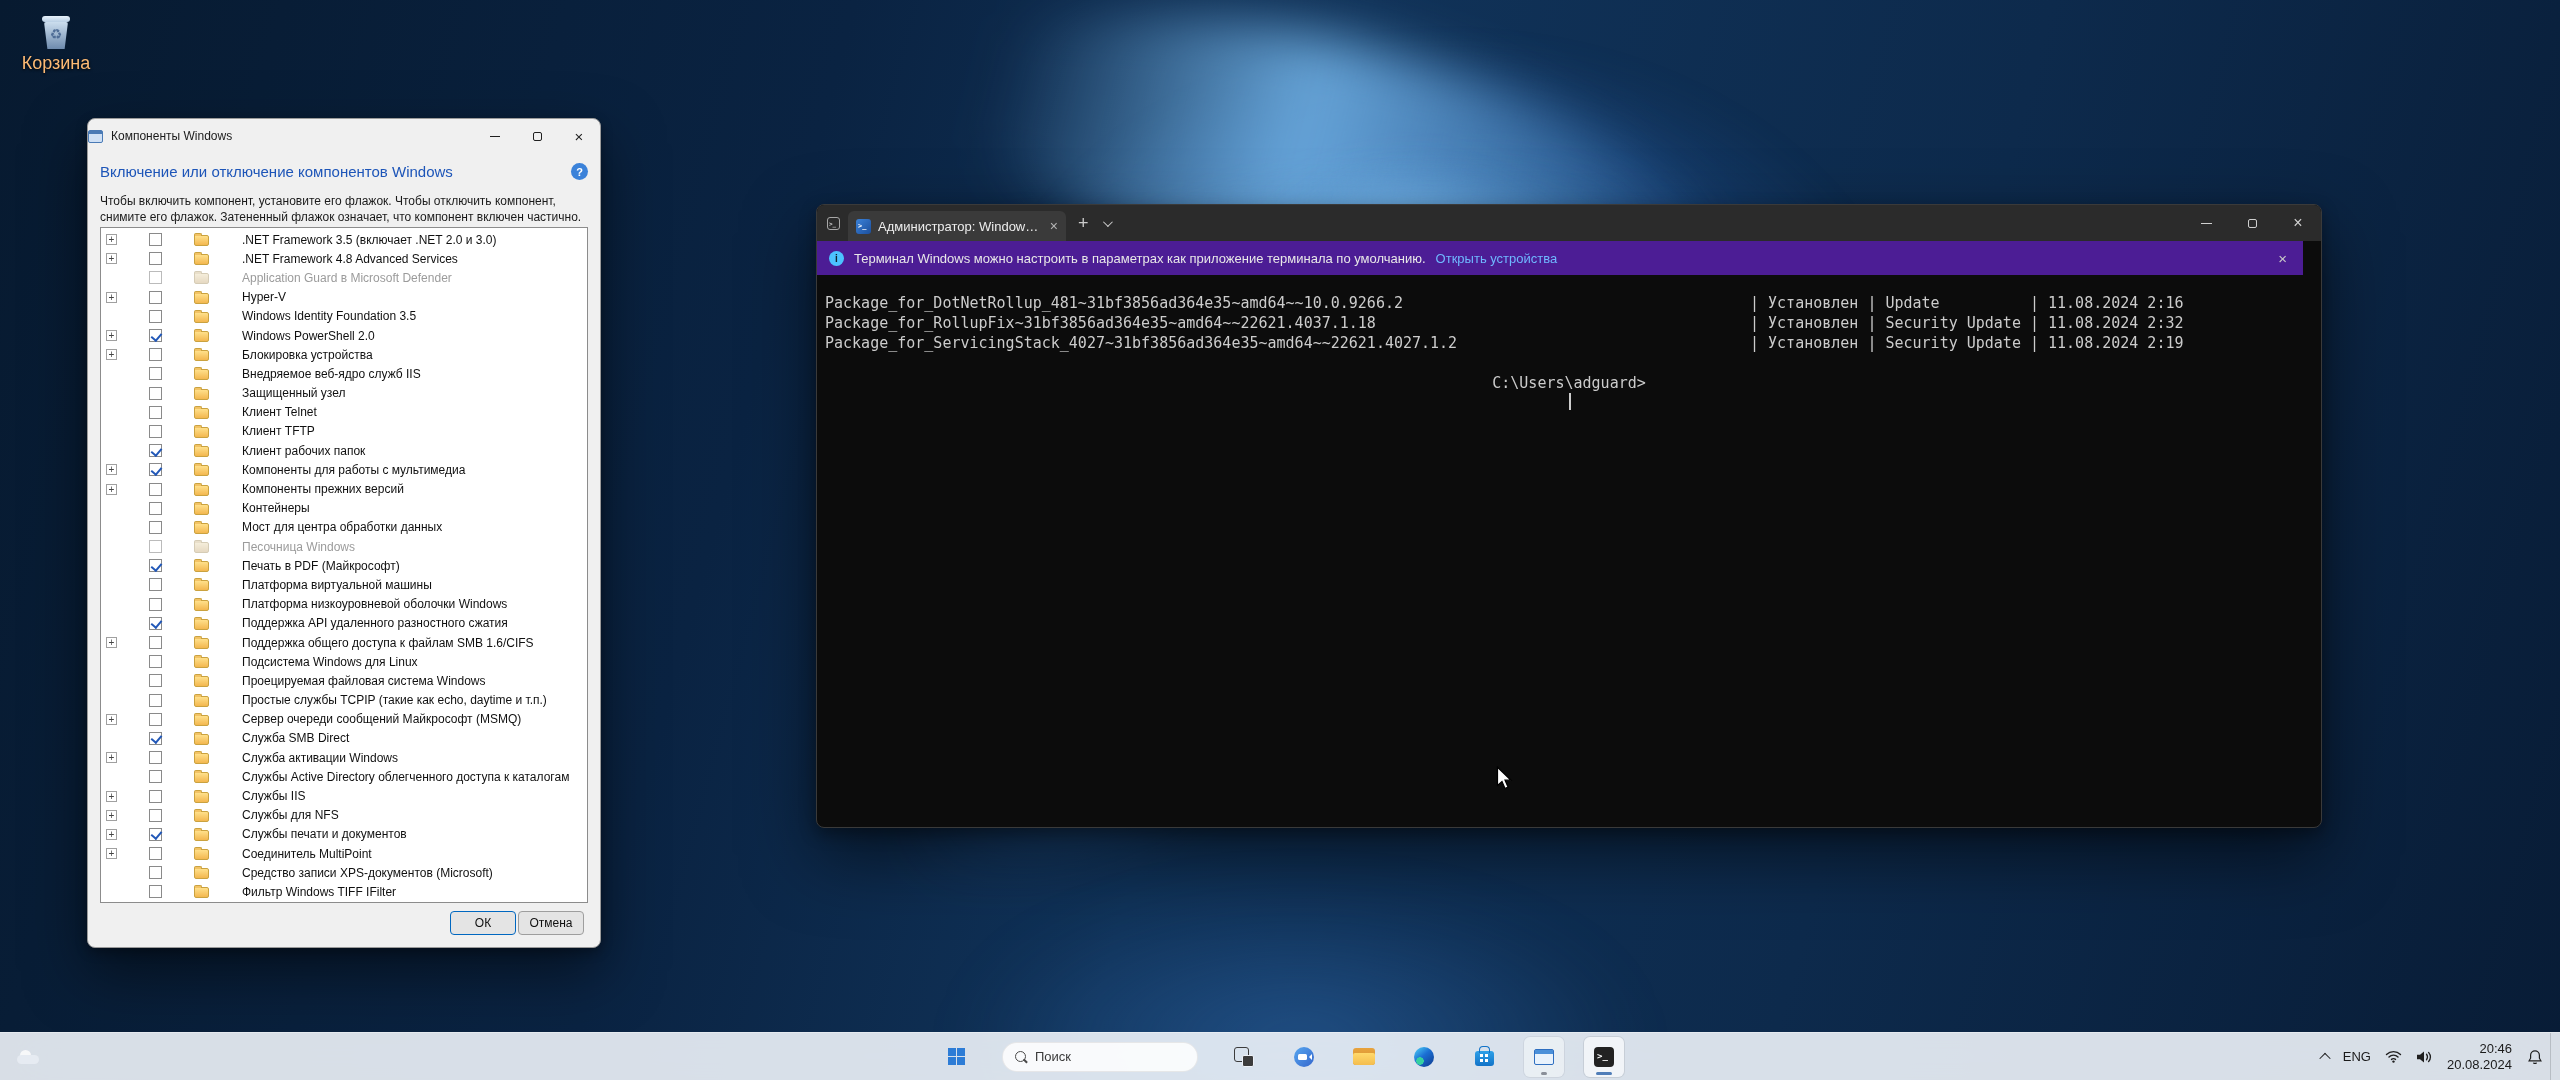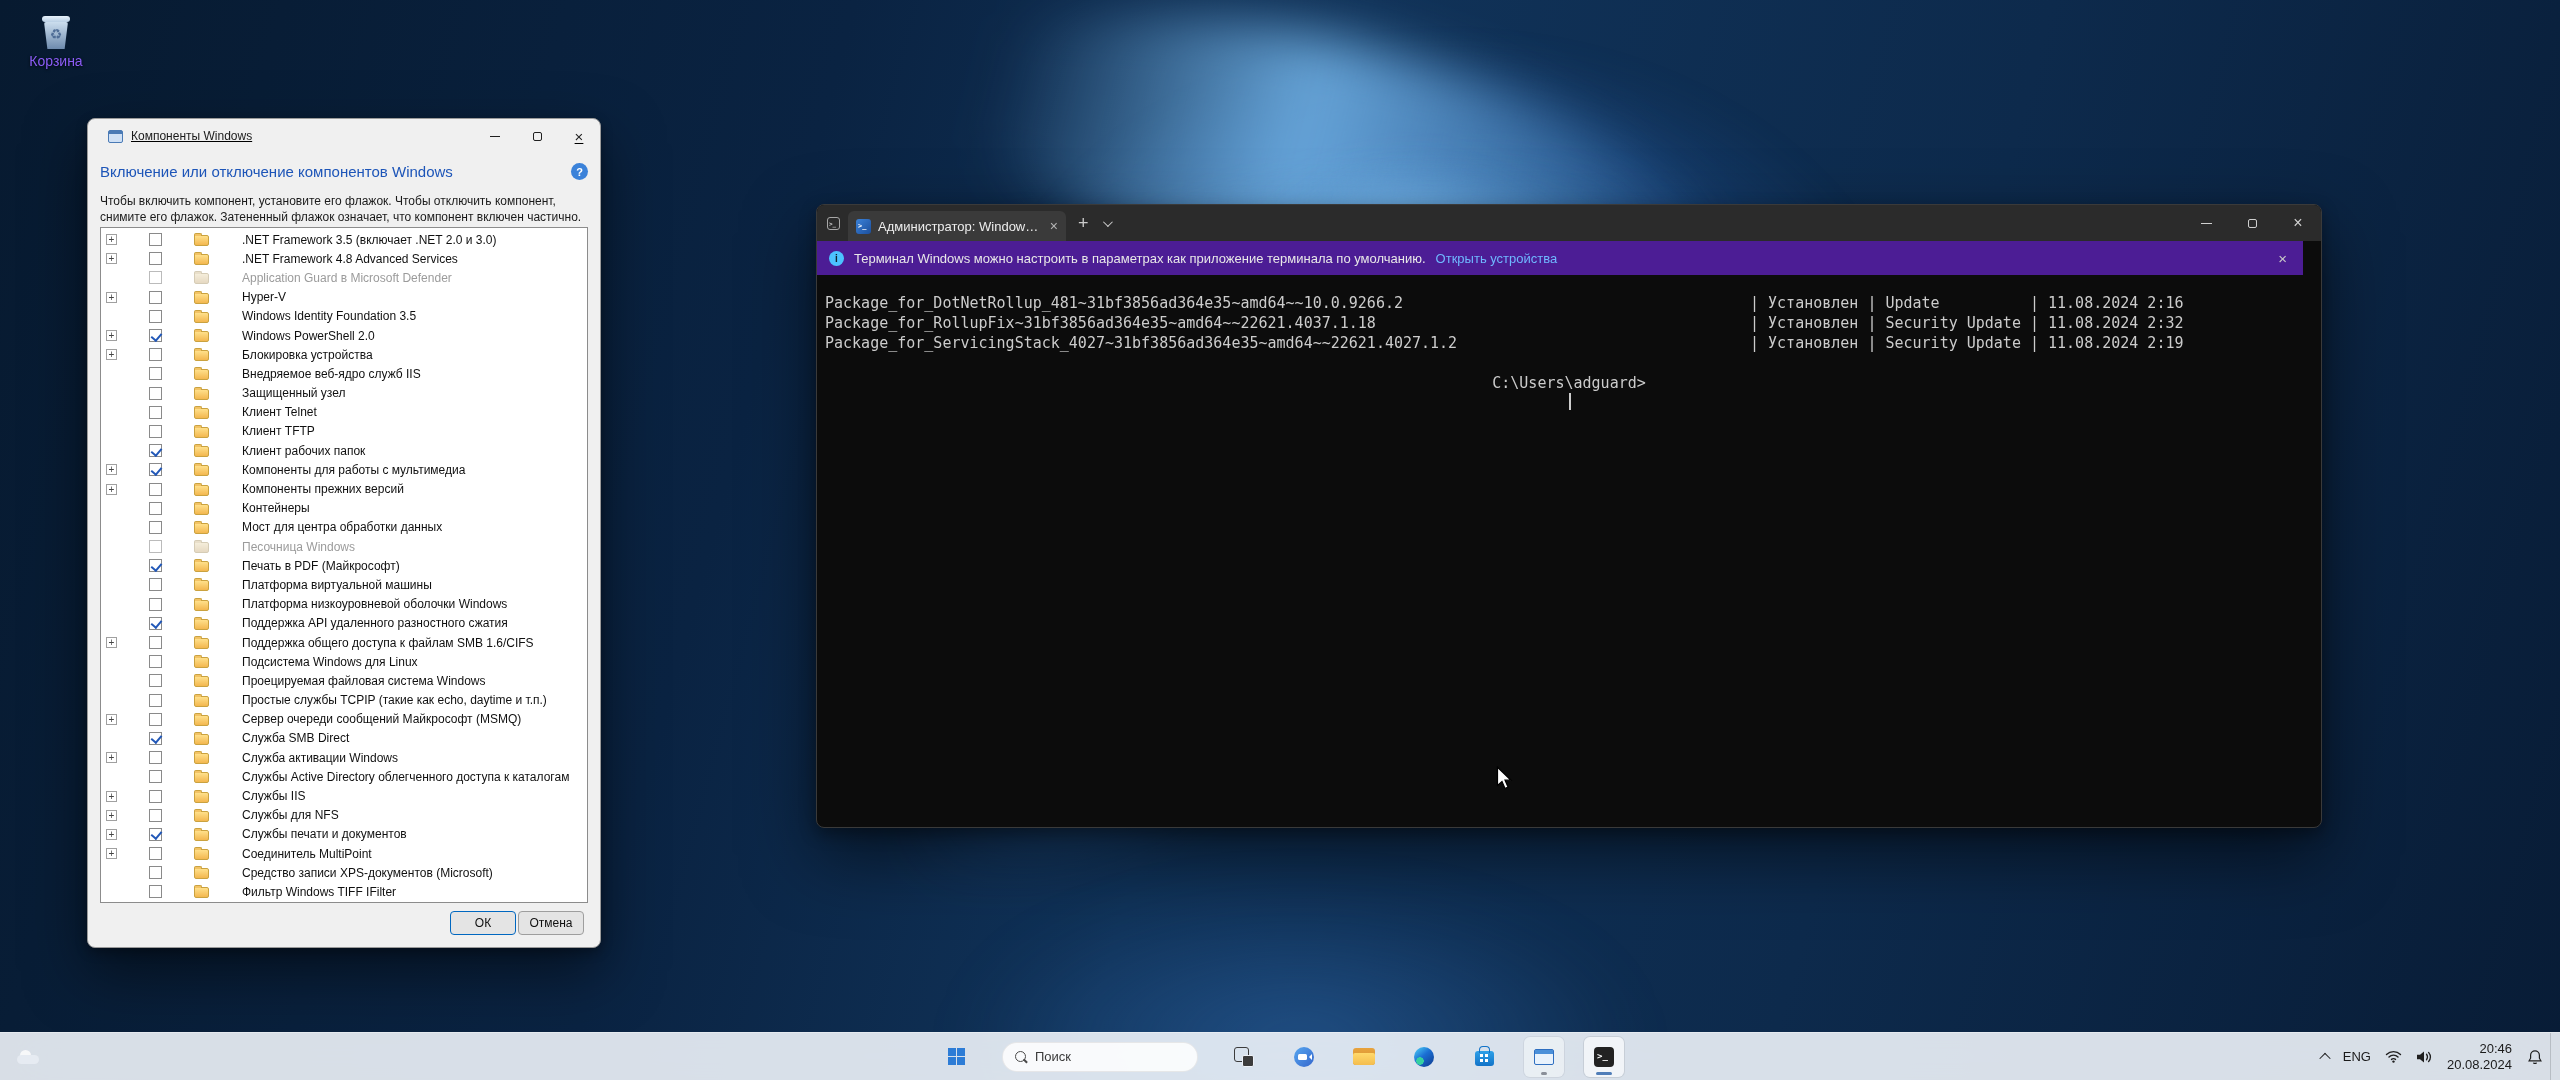--- a/index.html
+++ b/index.html
@@ -25,27 +25,27 @@
     background: linear-gradient(120deg, transparent 30%, rgba(60,130,215,.45) 70%); }
 
   
   .desktop-icon { position: absolute; left: 14px; top: 14px; width: 84px; display: flex; flex-direction: column; align-items: center; gap: 3px; }
   .bin-icon { width: 34px; height: 36px; position: relative; }
   .bin-icon::before { content:''; position:absolute; top:2px; left:3px; right:3px; height:6px; background:linear-gradient(#e8f2fb,#b9cfe4); border-radius:3px; }
   .bin-icon::after { content:''; position:absolute; top:8px; left:5px; right:5px; bottom:1px;
     background:linear-gradient(180deg, rgba(214,232,248,.95), rgba(118,148,184,.92));
     clip-path: polygon(0 0, 100% 0, 86% 100%, 14% 100%); border-radius: 2px; }
   .bin-sym { position:absolute; left:0; right:0; top:12px; text-align:center; font-size:14px; color:#4f6d96; z-index:2; }
-  .bin-label { font-size: 14px; color: #8b5cf6; text-shadow: 0 1px 3px rgba(0,0,0,.9); }
+  .bin-label { font-size: 18px; color: #fdba74; text-shadow: 0 1px 3px rgba(0,0,0,.9); }
 
   
   .win-dialog { position: absolute; left: 87px; top: 118px; width: 514px; height: 830px;
     background: #f0f0f0; border: 1px solid #9a9a9a; border-radius: 8px; overflow: hidden;
     box-shadow: 0 24px 60px rgba(0,0,0,.5), 0 4px 12px rgba(0,0,0,.3); }
-  .dlg-titlebar { position:absolute; left:0; right:0; top:0; height:34px; display:flex; align-items:center; padding-left:20px;text-decoration:underline; }
+  .dlg-titlebar { position:absolute; left:0; right:0; top:0; height:34px; display:flex; align-items:center; padding-left:0; }
   .dlg-icon { width:15px; height:13px; border:1.5px solid #4a7ab5; border-radius:2px; background:#cfe0f5; position:relative; flex:none; }
   .dlg-icon::before { content:''; position:absolute; left:0; right:0; top:0; height:3px; background:#4a7ab5; }
   .dlg-title { margin-left: 8px; font-size: 12px; color: #1a1a1a; }
   .dlg-controls { margin-left:auto; display:flex; height:100%; }
   .dlg-ctl { width:42px; height:100%; display:flex; align-items:center; justify-content:center; color:#1f1f1f; }
   .g-min { width:10px; height:1px; background:#1f1f1f; display:block; }
   .g-max { width:9px; height:9px; border:1px solid #1f1f1f; border-radius:2px; display:block; }
   .g-close { font-size:15px; line-height:1; color:#1f1f1f; }
   .dlg-head-row { position:absolute; left:12px; right:12px; top:44px; display:flex; align-items:flex-start; justify-content:space-between; }
   .dlg-heading { font-size: 15px; color: #1d55b8; }

